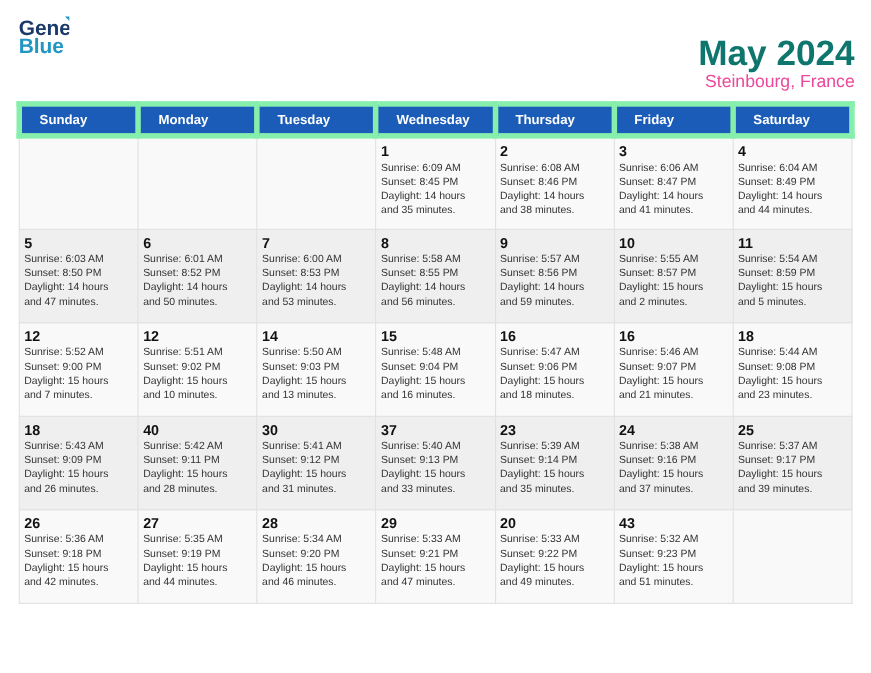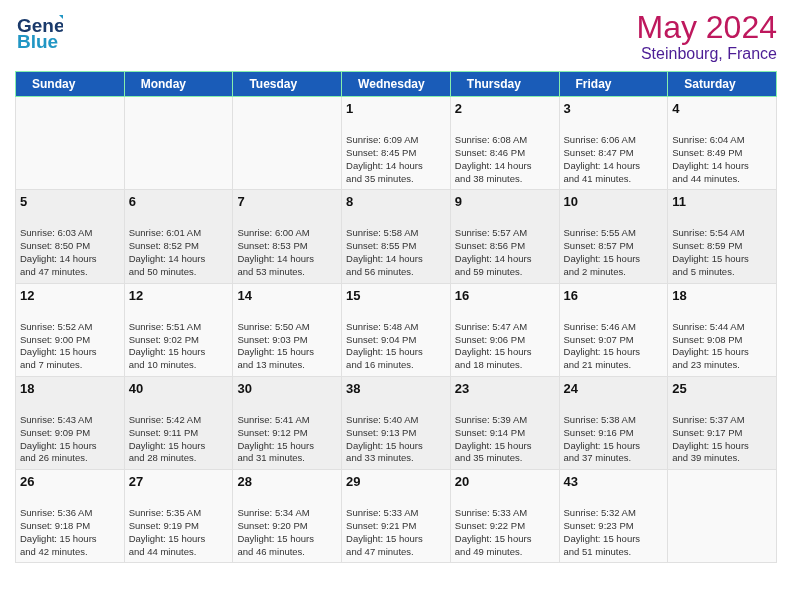--- a/index.html
+++ b/index.html
@@ -27,43 +27,44 @@
     .logo-row {
       display: flex;
       align-items: center;
       gap: 2px;
     }
     .title-block {
       text-align: right;
     }
     .month-title {
       font-size: 32px;
-      font-weight: normal;
-      color: #be185d;
+      font-weight: bold;
+      color: #0f766e;
       line-height: 1.1;
+      margin-top: 21px;
     }
     .location-title {
       font-size: 16px;
-      color: #4c1d95;
+      color: #ec4899;
     }
     table {
       width: 100%;
       border-collapse: collapse;
       table-layout: fixed;
     }
     thead tr {
       background: #1a5cb8;
     }
     thead th {
       color: #fff;
       font-size: 12px;
       font-weight: bold;
       padding: 5px 16px;
       text-align: left;
-      border: 1px solid #86efac;
+      border: 5px solid #86efac;
     }
     tbody tr {
       border-bottom: 1px solid #ddd;
     }
     tbody td {
       vertical-align: top;
       padding: 4px 4px;
       border: 1px solid #e0e0e0;
       font-size: 10px;
       color: #222;
@@ -80,21 +81,20 @@
       font-size: 13px;
       font-weight: bold;
       display: block;
       margin-bottom: 2px;
       color: #111;
     }
     .cell-text {
       font-size: 9.5px;
       line-height: 1.35;
       color: #333;
-      margin-top: 18px;
     }
   </style>
 </head>
 <body>
 
 <div class="container">
   <div class="header">
     <div class="logo">
       <div class="logo-row">
         <svg width="48" height="42" viewBox="0 0 48 42">
@@ -213,21 +213,21 @@
           </td>
           <td>
             <span class="day-num">40</span>
             <div class="cell-text">Sunrise: 5:42 AM<br>Sunset: 9:11 PM<br>Daylight: 15 hours<br>and 28 minutes.</div>
           </td>
           <td>
             <span class="day-num">30</span>
             <div class="cell-text">Sunrise: 5:41 AM<br>Sunset: 9:12 PM<br>Daylight: 15 hours<br>and 31 minutes.</div>
           </td>
           <td>
-            <span class="day-num">38</span>
+            <span class="day-num">37</span>
             <div class="cell-text">Sunrise: 5:40 AM<br>Sunset: 9:13 PM<br>Daylight: 15 hours<br>and 33 minutes.</div>
           </td>
           <td>
             <span class="day-num">23</span>
             <div class="cell-text">Sunrise: 5:39 AM<br>Sunset: 9:14 PM<br>Daylight: 15 hours<br>and 35 minutes.</div>
           </td>
           <td>
             <span class="day-num">24</span>
             <div class="cell-text">Sunrise: 5:38 AM<br>Sunset: 9:16 PM<br>Daylight: 15 hours<br>and 37 minutes.</div>
           </td>

